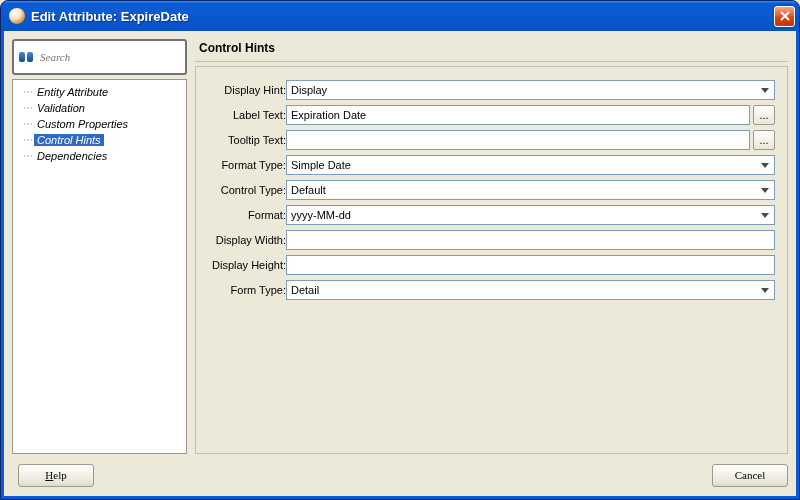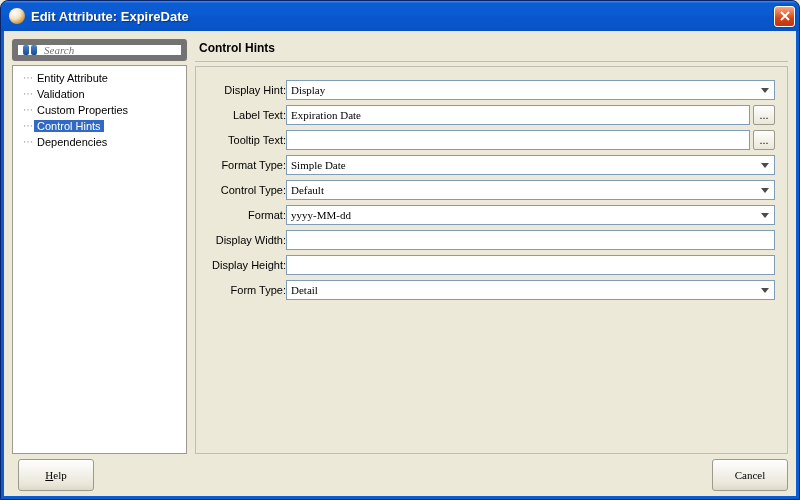--- a/index.html
+++ b/index.html
@@ -57,23 +57,23 @@
     background: #ece9d8;
   }
   .main-split {
     flex: 1; display: flex; gap: 8px; min-height: 0;
   }
   .sidebar {
     width: 175px; flex: none;
     display: flex; flex-direction: column;
   }
   .search-bar {
-    height: 22px;
+    height: 36px;
     background: #fff;
-    border: 6px solid #737373;
+    border: 2px solid #737373;
     border-radius: 3px;
     display: flex; align-items: center;
     padding: 0 4px; margin-bottom: 4px;
   }
   .search-bar .binoc {
     width: 16px; height: 14px; flex: none; margin-right: 4px;
     position: relative;
   }
   .search-bar .binoc::before, .search-bar .binoc::after {
     content: ""; position: absolute; top: 2px;
@@ -98,21 +98,21 @@
   }
   .tree-item {
     display: flex; align-items: center;
     height: 16px; padding: 0 2px 0 8px;
     cursor: default;
   }
   .tree-item .dots {
     color: #999; letter-spacing: -1px; margin-right: 2px;
     font-size: 10px; line-height: 10px;
   }
-  .tree-item .lbl { padding: 0 3px; }
+  .tree-item .lbl { padding: 0 3px; font-style: italic; }
   .tree-item.selected .lbl {
     background: #316ac5; color: #fff;
   }
   .content {
     flex: 1; display: flex; flex-direction: column;
     background: #ece9d8;
     min-width: 0;
   }
   .content-header {
     font-weight: bold; font-size: 12px;
@@ -137,21 +137,21 @@
   .form-row .fcontrol {
     flex: 1; display: flex; align-items: stretch; gap: 3px; min-width: 0;
   }
   .combo, .txt {
     flex: 1; min-width: 0;
     height: 20px;
     background: #fff;
     border: 1px solid #7f9db9;
     display: flex; align-items: center;
     padding: 0 2px 0 4px;
-    font-family: Liberation Serif, serif; font-size: 11px;
+    font-family: Liberation Sans, sans-serif; font-size: 11px;
   }
   .combo { padding-right: 0; }
   .combo .combo-text { flex: 1; overflow: hidden; white-space: nowrap; }
   .combo .combo-arrow {
     width: 16px; height: 14px;
     display: flex; align-items: center; justify-content: center;
     color: #4a4a4a;
     margin-right: 1px;
   }
   .combo .combo-arrow svg { width: 8px; height: 5px; }
@@ -161,21 +161,21 @@
     background: linear-gradient(to bottom, #fefefe, #eae7d9);
     display: flex; align-items: center; justify-content: center;
     border-radius: 2px;
   }
   .footer {
     height: 34px; padding-top: 8px;
     display: flex; align-items: center;
   }
   .footer .spacer { flex: 1; }
   .btn {
-    min-width: 76px; height: 32px;
+    min-width: 76px; height: 23px;
     border: 1px solid #9c9a8c;
     background: linear-gradient(to bottom, #fefefe, #eae7d9 80%, #ddd9c9);
     border-radius: 3px;
     font-family: Tahoma; font-size: 11px;
     display: inline-flex; align-items: center; justify-content: center;
     padding: 0 10px; margin-left: 6px;
     cursor: default;
   }
   .btn.default {
     border: 1px solid #2b5fb0;

